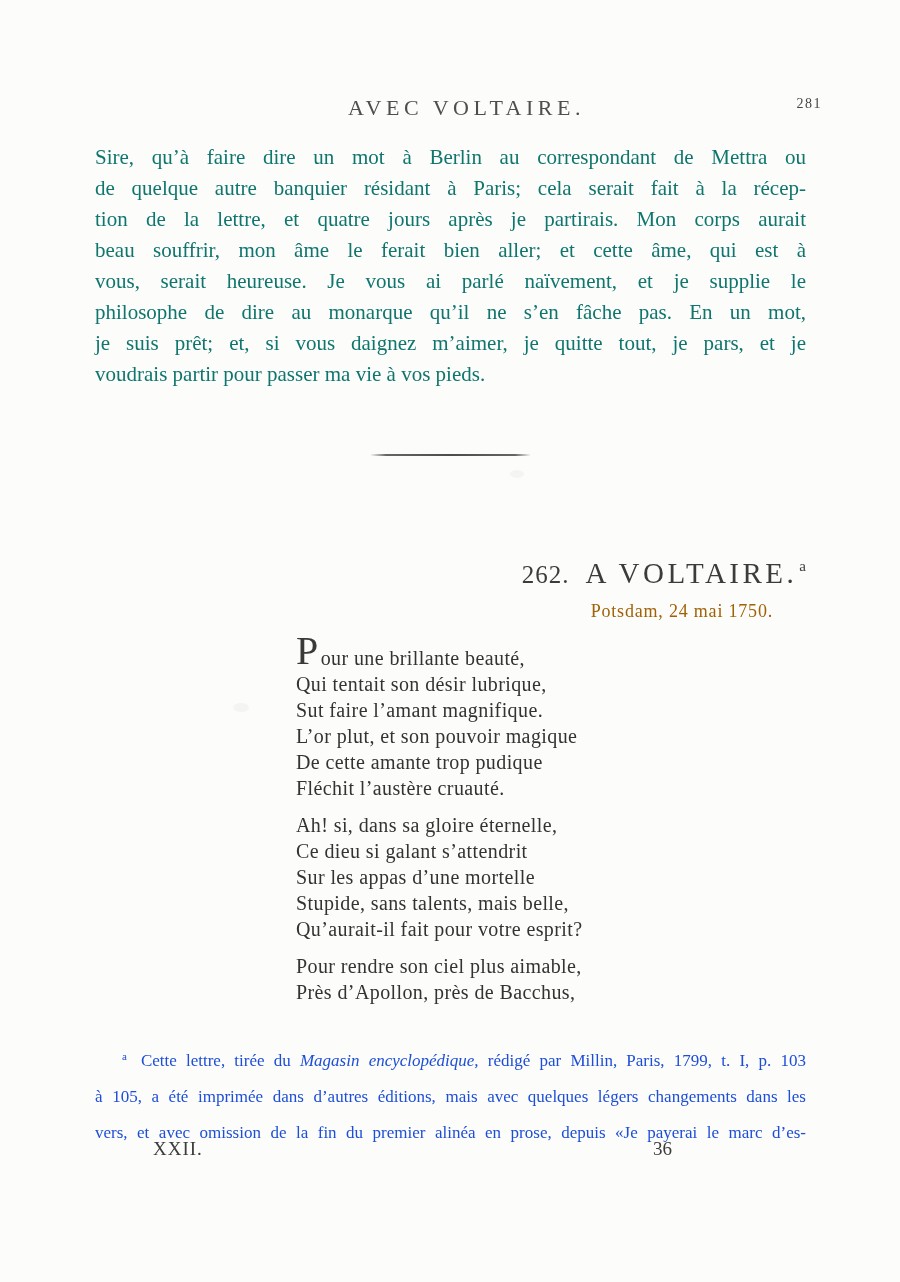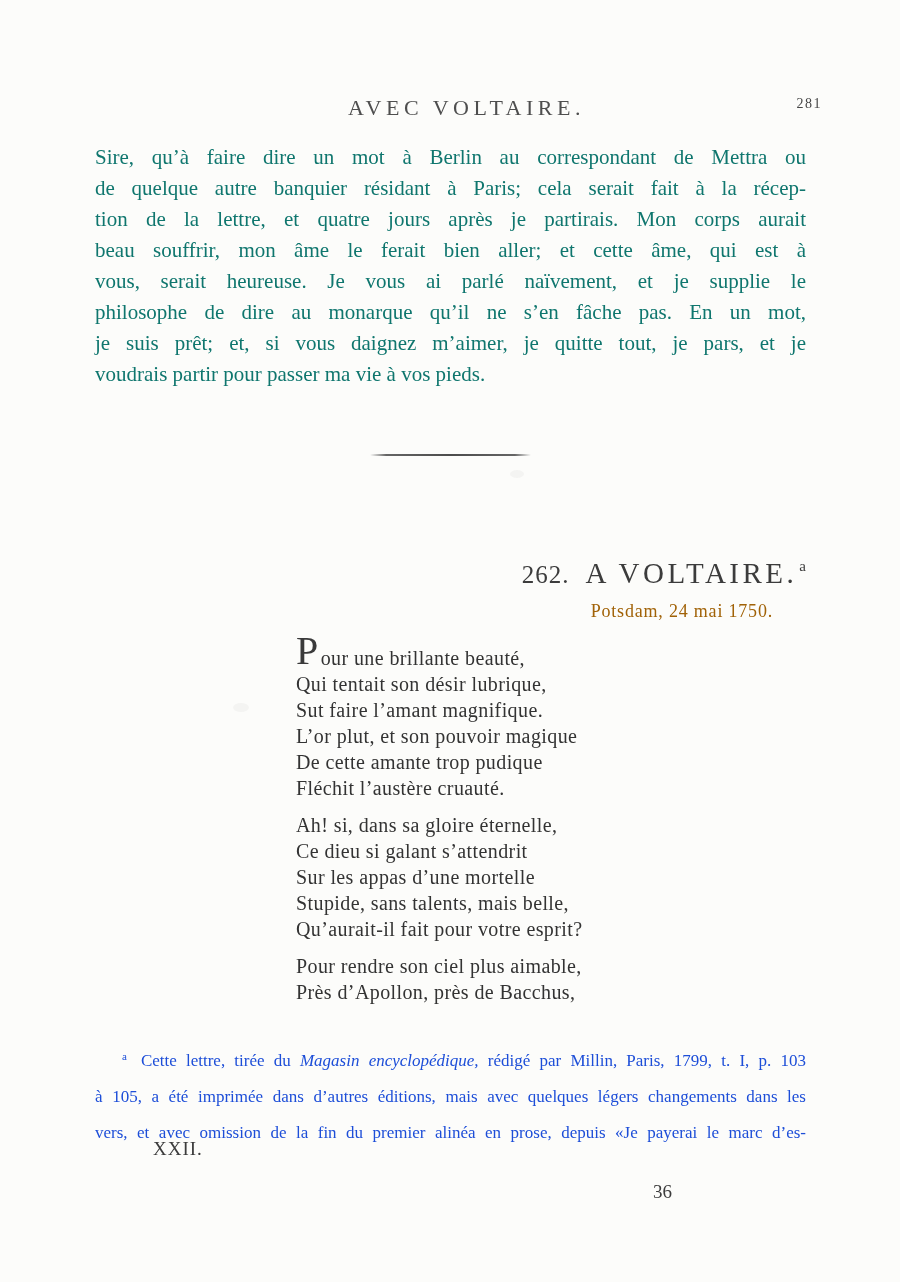--- a/index.html
+++ b/index.html
@@ -56,21 +56,21 @@
   
   .footnote { position: absolute; top: 1038px; left: 95px; width: 711px;
               font-size: 17px; line-height: 36px; color: #1d4ed8; }
   .footnote .first { text-indent: 27px; }
   .fn-marker { font-size: 11px; vertical-align: 6px; margin-right: 14px; }
   .fn-italic { font-style: italic; }
   
   .footer-signature { position: absolute; left: 153px; top: 1138px;
                       font-size: 19px; letter-spacing: 1px; color: #3c3c3c; }
   .footer-sheet { position: absolute; left: 653px; top: 1138px;
-                  font-size: 19px; color: #3c3c3c; margin-top: 43px; }
+                  font-size: 19px; color: #3c3c3c; }
   
   .smudge { position: absolute; border-radius: 50%; background: rgba(120,120,120,0.06); }
   .s1 { left: 510px; top: 470px; width: 14px; height: 8px; }
   .s2 { left: 233px; top: 703px; width: 16px; height: 9px; }
 </style>
 </head>
 <body>
 
 <div class="page">
 

